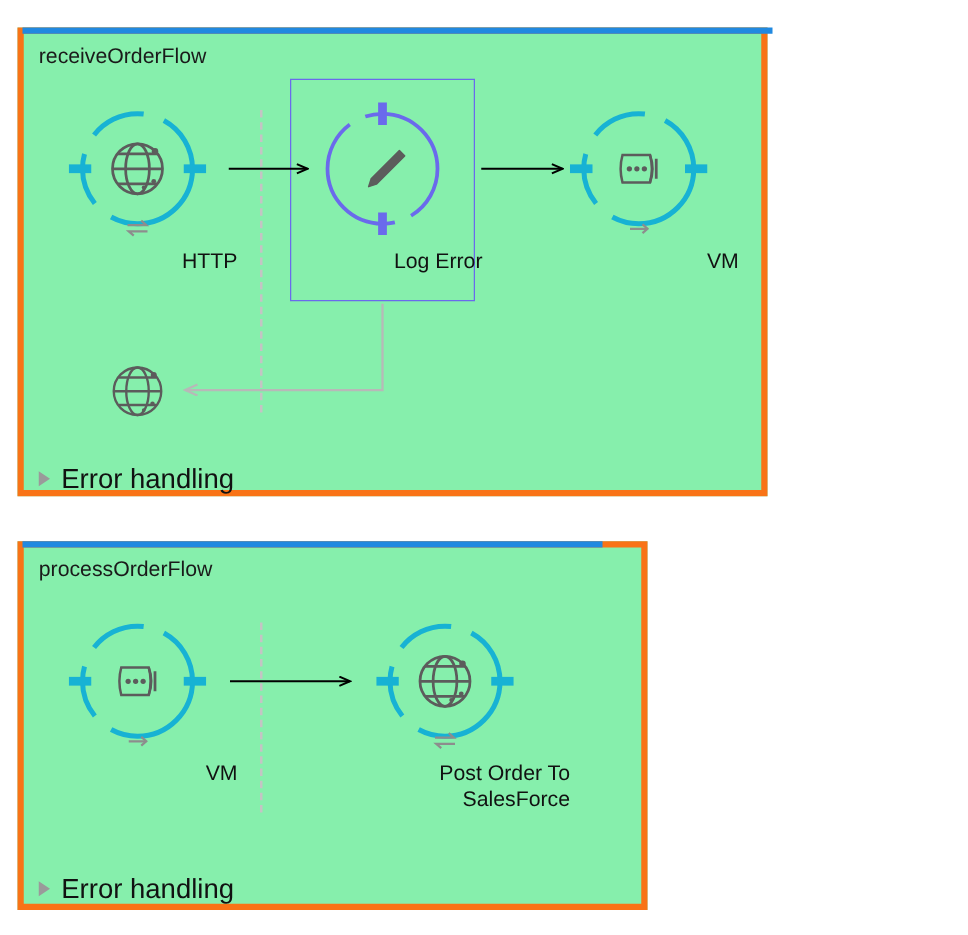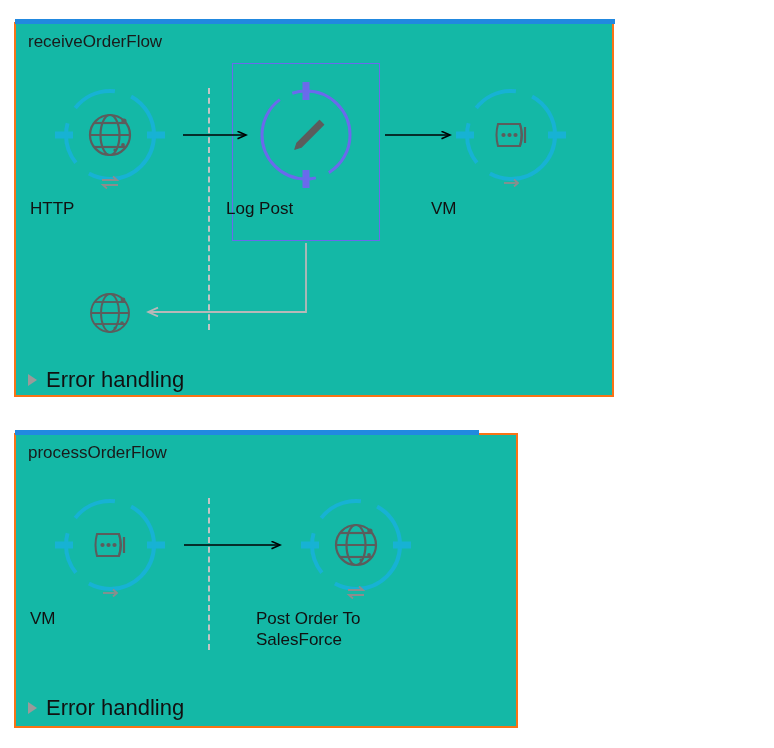--- a/index.html
+++ b/index.html
@@ -15,22 +15,22 @@
   #canvas {
     position: relative;
     width: 774px;
     height: 748px;
     background: #ffffff;
   }
 
   
   .flow {
     position: absolute;
-    background: #14b8a6;
-    border: 2px solid #f97316;
+    background: #86efac;
+    border: 5px solid #f97316;
     box-sizing: border-box;
   }
   .flow-topbar {
     position: absolute;
     left: -1px;
     top: -5px;
     height: 5px;
     background: #2189e0;
   }
   .flow-title {
@@ -66,21 +66,21 @@
   
   .node {
     position: absolute;
   }
   .node-circle {
     position: absolute;
     left: 0; top: 0;
   }
   .node-label {
     position: absolute;
-    text-align: left;
+    text-align: right;
     font-size: 17px;
     color: #111111;
     line-height: 21px;
     font-family: "Liberation Sans", sans-serif;
     white-space: pre;
   }
 
   
   .selection-box {
     position: absolute;
@@ -155,21 +155,21 @@
       <circle cx="55" cy="55" r="44" fill="none" stroke="#6a6aec" stroke-width="3" stroke-dasharray="120 14 120 14" stroke-dashoffset="75"></circle>
 
       <rect x="51.5" y="2" width="7" height="18" fill="#6a6aec"></rect>
       <rect x="51.5" y="90" width="7" height="18" fill="#6a6aec"></rect>
 
       <g fill="#5c5c5c" stroke="#5c5c5c" stroke-width="1.2" stroke-linejoin="round">
         <path d="M68.5 40.5 l4.2 4.2 l-22.6 22.6 l-6.2 2.0 l2.0 -6.2 Z"></path>
         <line x1="65.0" y1="44.0" x2="69.2" y2="48.2" stroke-width="1.6"></line>
       </g>
     </svg>
-    <div class="node-label" style="left:-25px; top:118px; width:160px;">Log Post</div>
+    <div class="node-label" style="left:-25px; top:118px; width:160px;">Log Error</div>
   </div>
 
   <div class="node" style="left:456px; top:80px; width:110px; height:110px;">
     <svg class="node-circle" width="110" height="110" viewBox="0 0 110 110">
       <circle cx="55" cy="55" r="44" fill="none" stroke="#17b2d4" stroke-width="4" stroke-dasharray="118 17 42 17 45 17" stroke-dashoffset="27"></circle>
       <rect x="0" y="51.5" width="18" height="7" fill="#17b2d4"></rect>
       <rect x="92" y="51.5" width="18" height="7" fill="#17b2d4"></rect>
 
       <g stroke="#5c5c5c" fill="none" stroke-width="2">
         <path d="M42 44 q-3 11 0 22 h22 q3 -11 0 -22 Z"></path>

